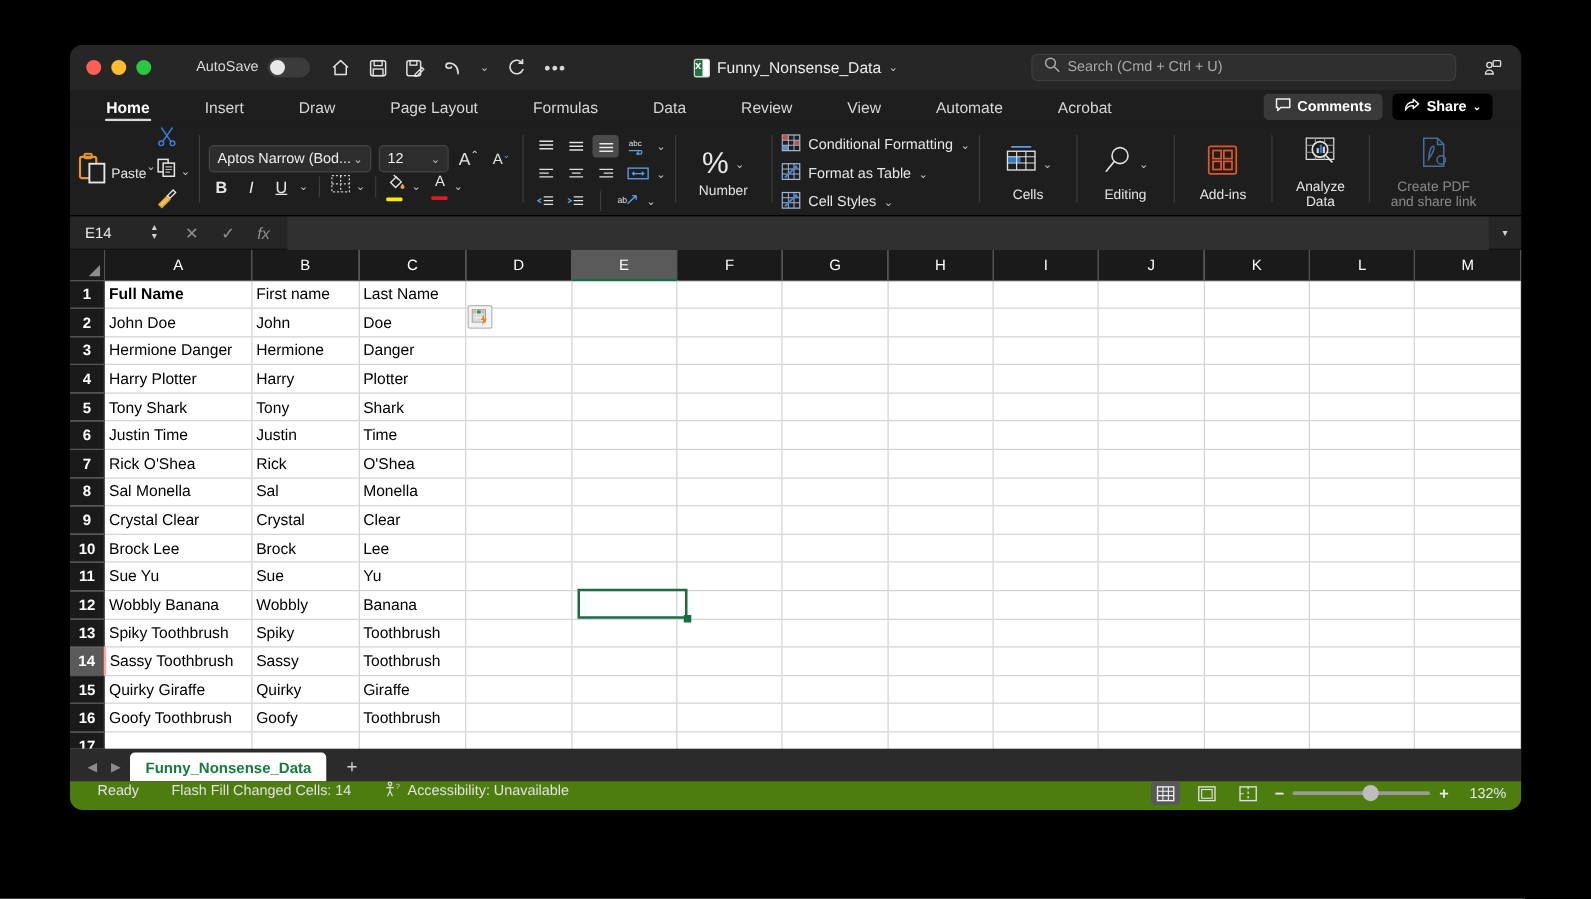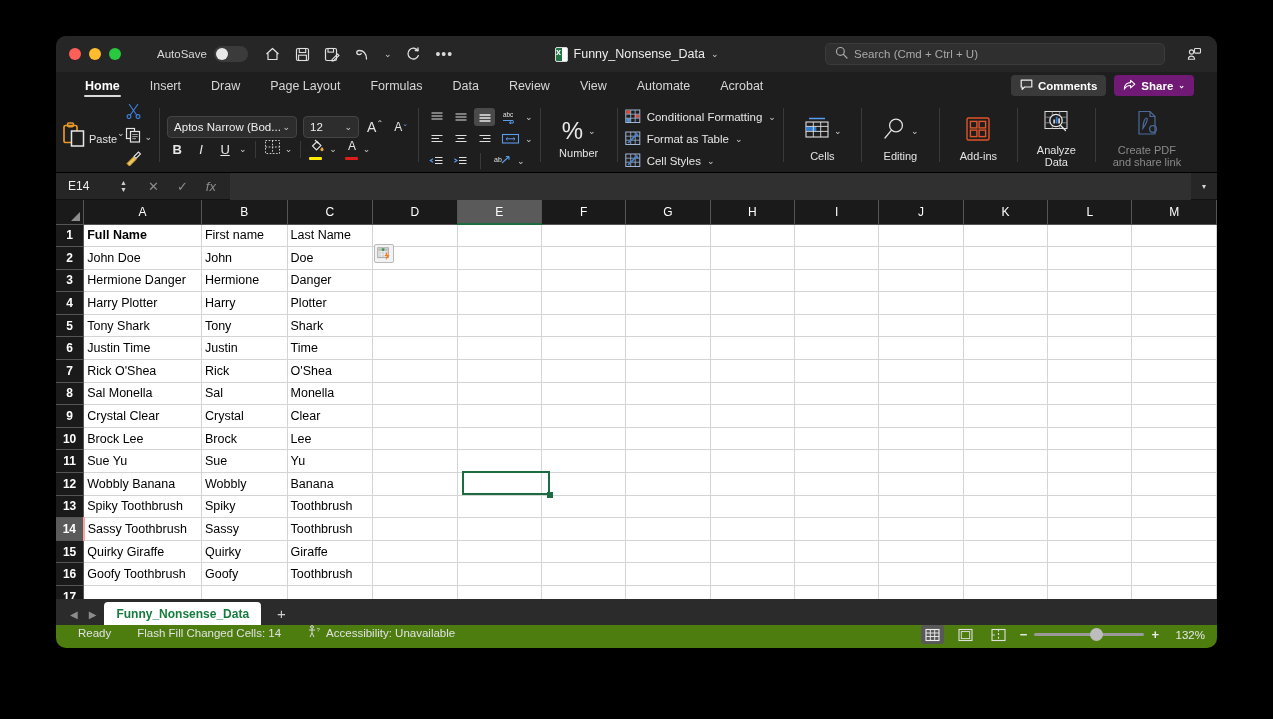--- a/index.html
+++ b/index.html
@@ -70,40 +70,40 @@
     width:340px; height:22px;
     background:#2f2f2f; border:1px solid #3c3c3c; border-radius:5px;
     display:flex; align-items:center; gap:6px; padding-left:9px;
   }
   .searchbox .ph { color:#a9a9a9; font-size:11.5px; }
   .collab { position:absolute; right:14px; top:10px; }
 
   
   .tabbar {
     height: 25px; background:#1e1e1e;
-    display:flex; align-items:flex-end; padding-left:16px; gap:4px;
+    display:flex; align-items:flex-end; padding-left:16px; gap:18px;
     position:relative; flex: 0 0 25px;
   }
   .tab {
     color:#d6d6d6; font-size:12.5px; padding:0 13px 4px;
     position:relative; white-space:nowrap;
   }
   .tab.active { color:#fff; font-weight:bold; }
   .tab.active::after{
     content:""; position:absolute; left:12px; right:12px; bottom:0;
     height:2px; background:#d9d9d9; border-radius:1px;
   }
   .tabbar-right { position:absolute; right:23px; bottom:1px; display:flex; gap:8px; align-items:center;}
   .btn-comments {
     background:#3a3a3a; color:#fff; font-size:11.5px; font-weight:bold;
     height:21px; border-radius:4px; padding:0 9px;
     display:flex; align-items:center; gap:5px;
   }
   .btn-share {
-    background:#701a75; color:#fff; font-size:11.5px; font-weight:bold;
+    background:#000000; color:#fff; font-size:11.5px; font-weight:bold;
     height:21px; border-radius:4px; padding:0 9px;
     display:flex; align-items:center; gap:5px;
   }
 
   
   .ribbon {
     height:76px; background:#1e1e1e; display:flex; align-items:stretch;
     padding-left:6px; flex: 0 0 76px; position:relative;
   }
   .ribbon::after{

